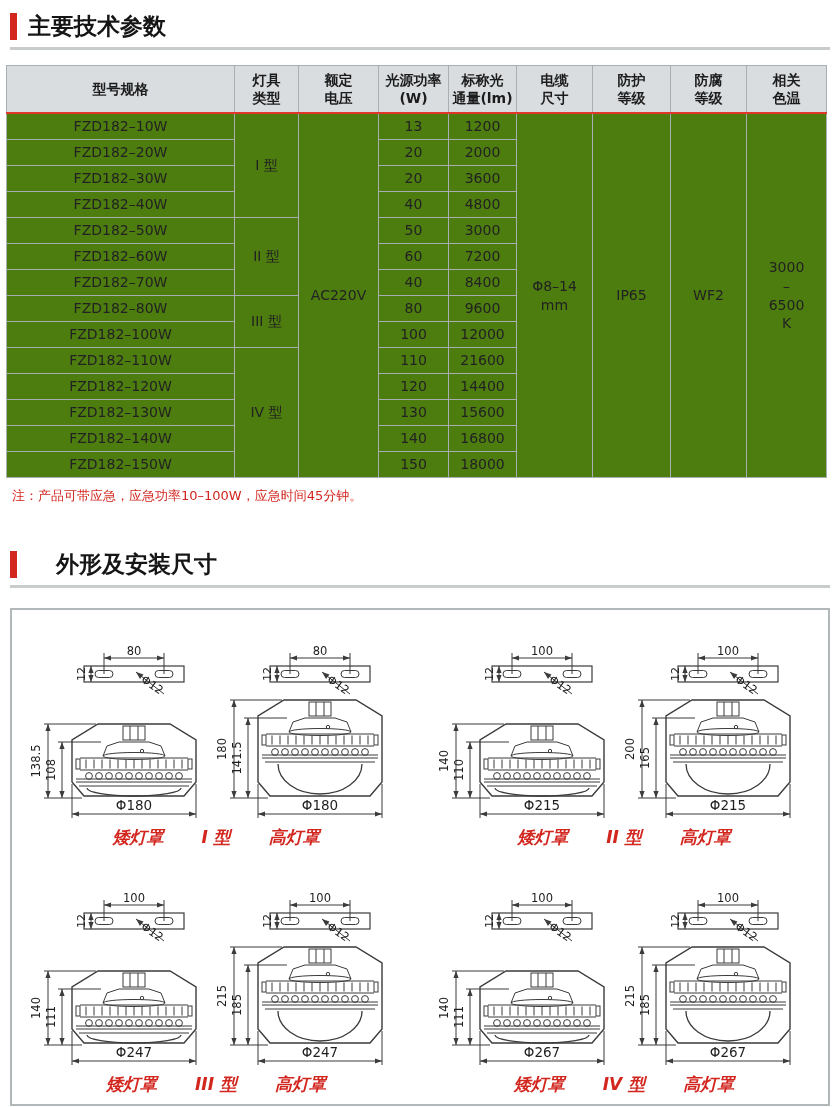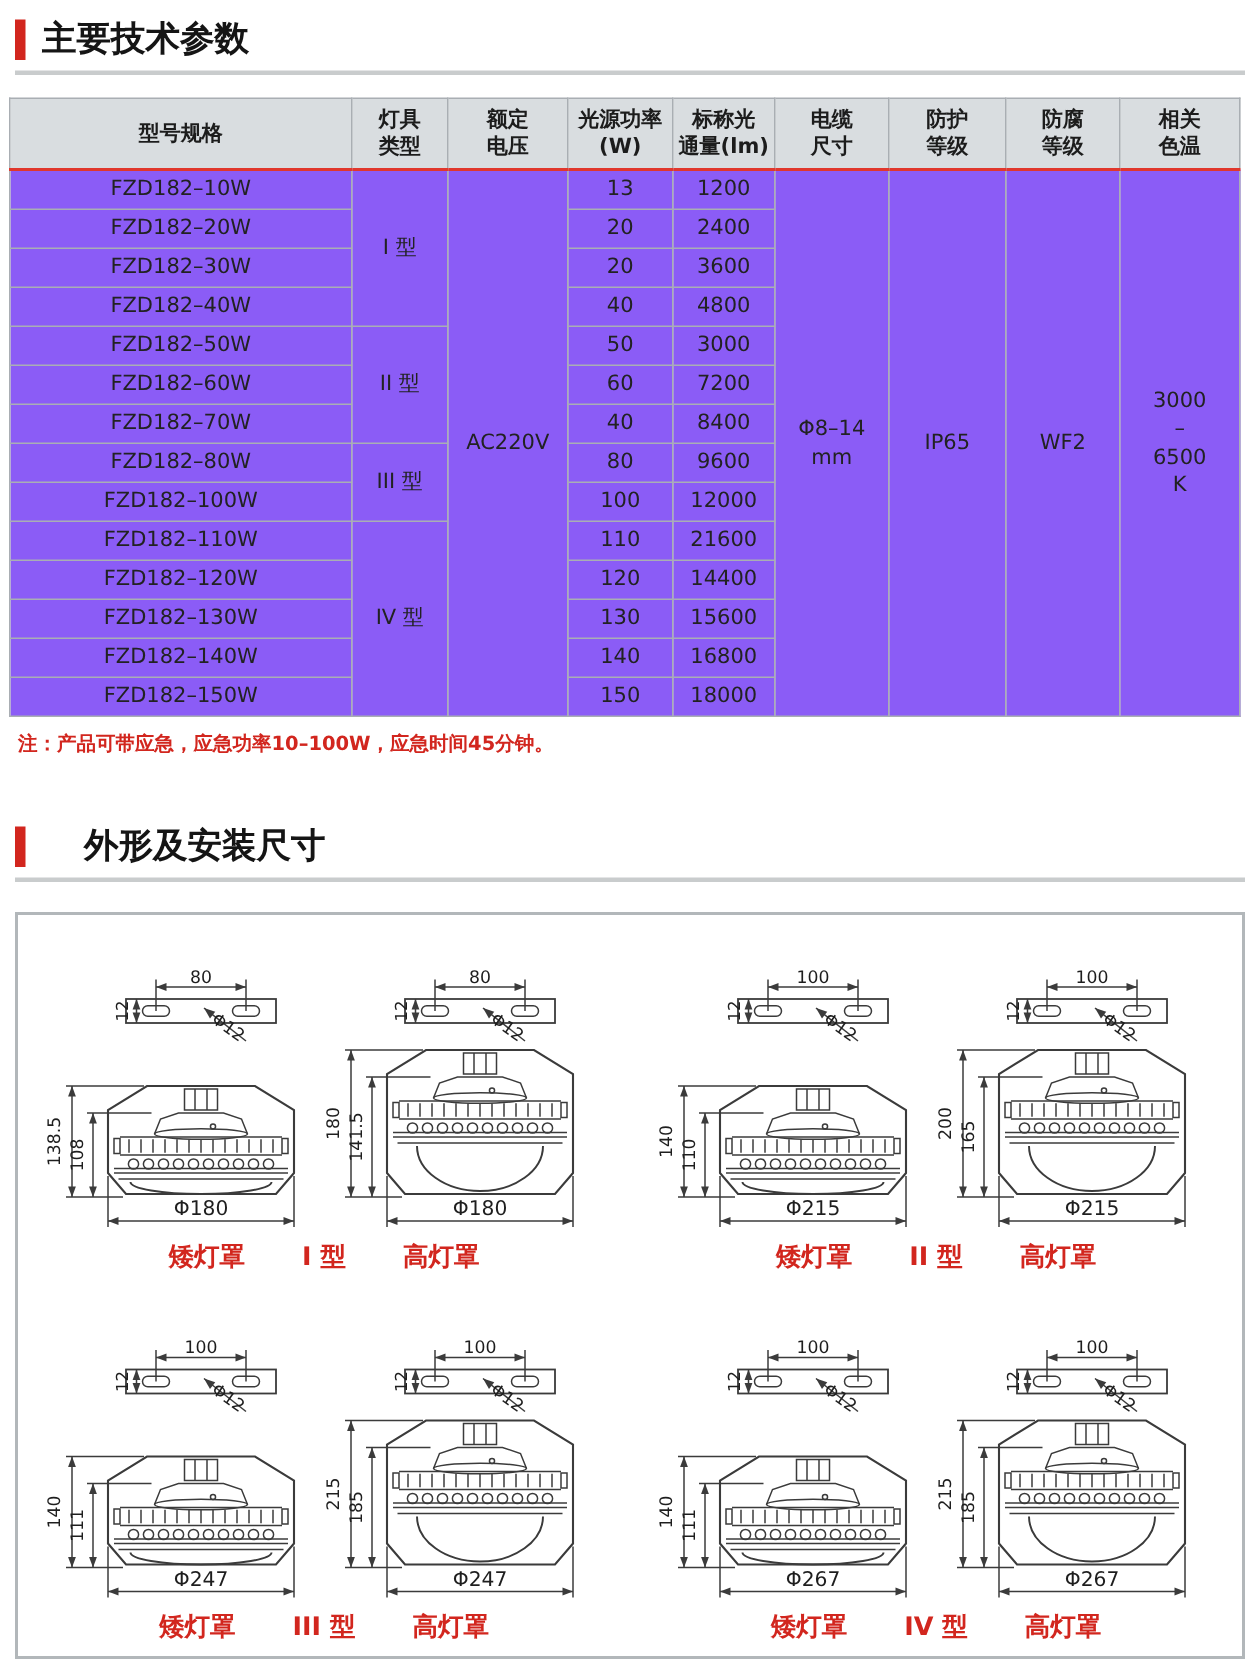--- a/index.html
+++ b/index.html
@@ -16,32 +16,32 @@
   table.spec{
     border-collapse:collapse;table-layout:fixed;width:820px;
     margin:15px 10px 0 6px;font-size:14px;
   }
   table.spec th{
     background:#d9dde0;height:46px;font-weight:600;color:#1c1c1c;
     border:1px solid #a9aeb3;border-bottom:2px solid #e0372c;
     line-height:1.3;padding:0;text-align:center;font-size:14px;
   }
   table.spec td{
-    background:#8b5cf6;height:25px;text-align:center;vertical-align:middle;
+    background:#4d7c0f;height:25px;text-align:center;vertical-align:middle;
     border:1px solid #a9aeb3;padding:0;line-height:1.35;
   }
-  .note{color:var(--red);font-size:13px;margin:9px 10px 0 12px;font-weight:700;}
+  .note{color:var(--red);font-size:13px;margin:9px 10px 0 12px;font-weight:400;}
   .sec2{margin-top:46px;gap:39px;}
   .drawing-box{
     border:2px solid #b2b7ba;margin:20px 10px 0 10px;height:494px;
     display:grid;grid-template-columns:1fr 1fr;grid-template-rows:1fr 1fr;background:#fff;
   }
   .group{display:flex;flex-direction:column;align-items:center;justify-content:flex-end;padding-bottom:8px;}
   .pair{display:flex;align-items:flex-end;}
-  .labels{display:flex;gap:38px;margin-top:2px;color:var(--red);font-weight:bold;font-size:17px;}
+  .labels{display:flex;gap:38px;margin-top:2px;color:var(--red);font-weight:bold;font-size:17px;font-style:italic;}
   .labels span{white-space:nowrap;}
   svg text{font-family:"DejaVu Sans","Liberation Sans",sans-serif;}
 </style>
 </head>
 <body>
 
 <div class="page">
 
   <header class="sec-head">
     <span class="red-bar"></span>
@@ -82,21 +82,21 @@
           <td>13</td>
           <td>1200</td>
           <td rowspan="14">Φ8–14<br>mm</td>
           <td rowspan="14">IP65</td>
           <td rowspan="14">WF2</td>
           <td rowspan="14">3000<br>–<br>6500<br>K</td>
         </tr>
         <tr>
           <td>FZD182–20W</td>
           <td>20</td>
-          <td>2400</td>
+          <td>2000</td>
         </tr>
         <tr>
           <td>FZD182–30W</td>
           <td>20</td>
           <td>3600</td>
         </tr>
         <tr>
           <td>FZD182–40W</td>
           <td>40</td>
           <td>4800</td>

